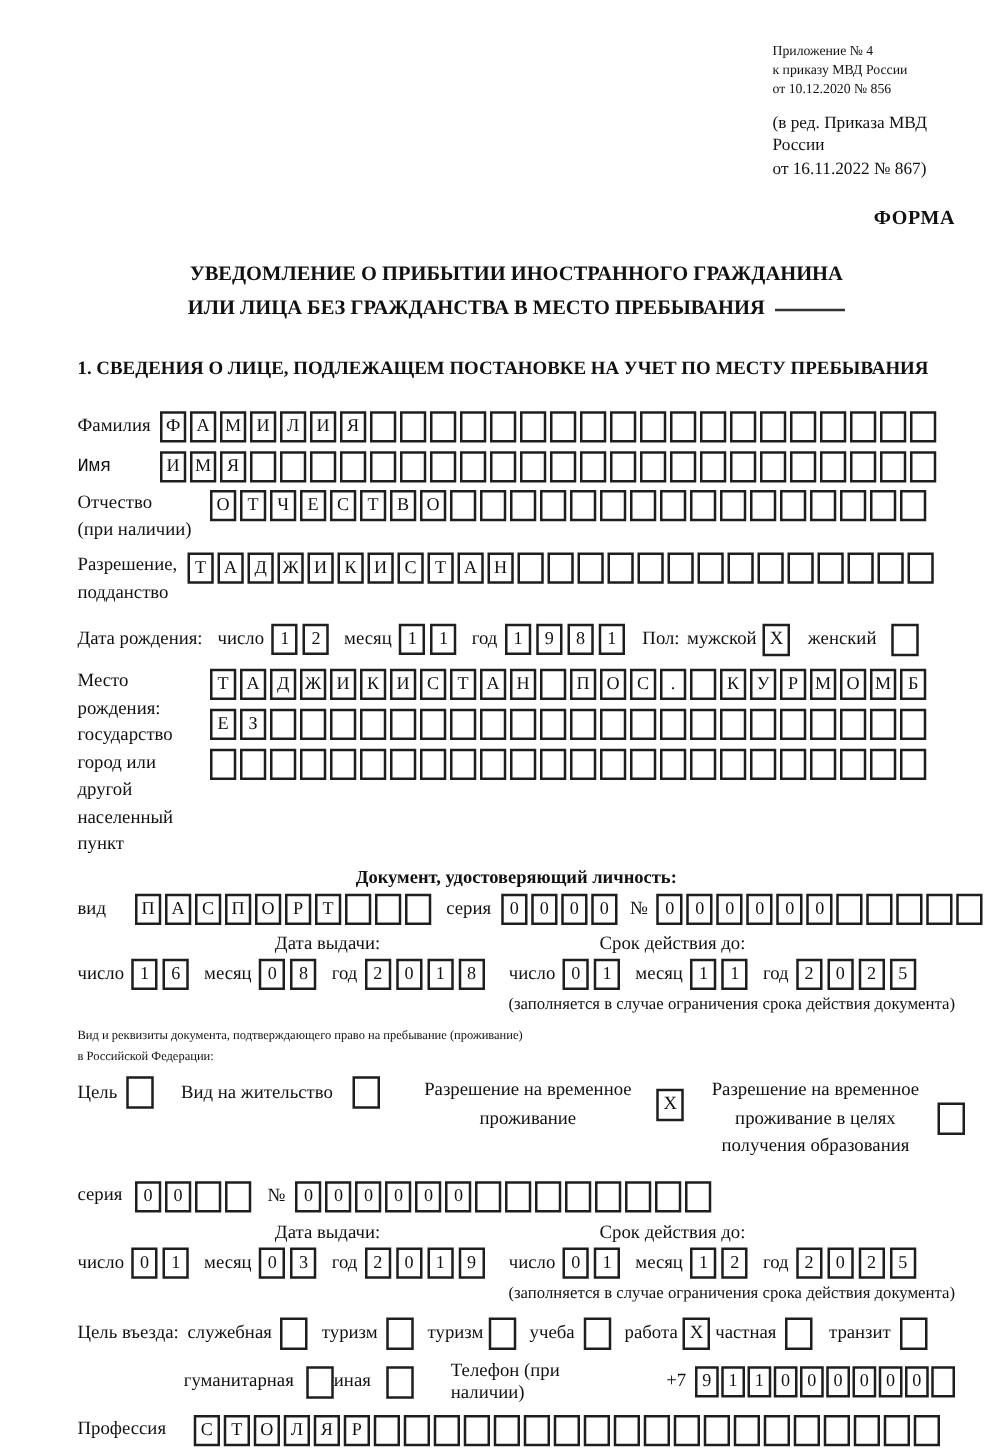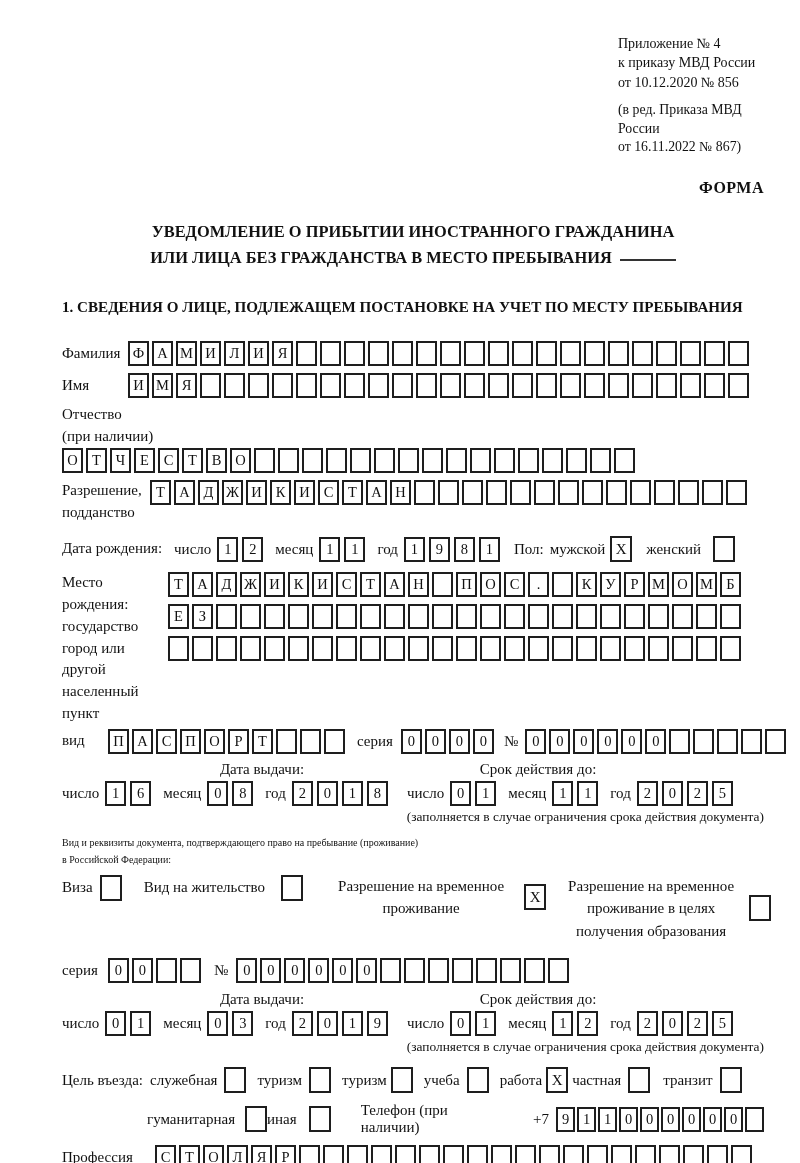--- a/index.html
+++ b/index.html
@@ -1,20 +1,20 @@
 <!DOCTYPE html>
 <html><head>
 <meta charset="utf-8">
 <style>
   html,body{margin:0;padding:0;background:#fff;}
   body{width:800px;min-height:1163px;font-family:"Liberation Serif","DejaVu Serif",serif;color:#111;}
   .page{box-sizing:border-box;width:800px;padding:34px 36px 40px 62px;}
 
   
-  .annex{margin-left:556px;font-size:14px;line-height:1.38;font-family:Liberation Serif, serif;}
+  .annex{margin-left:556px;font-size:11px;line-height:1.38;font-family:Liberation Serif, serif;}
   .annex-note{margin-left:556px;font-size:13.8px;line-height:1.35;margin-top:9px;}
   .form-label{text-align:right;font-weight:bold;font-size:16px;margin-top:22px;letter-spacing:.5px;}
 
   
   .title{margin-top:22px;text-align:center;font-weight:bold;font-size:16.4px;line-height:1.6;}
   .title-underline{display:inline-block;width:56px;border-bottom:2.4px solid #333;margin-left:8px;transform:translateY(-2px);}
   .section{margin-top:28px;font-weight:bold;font-size:15.1px;}
 
   
   .r{display:flex;align-items:center;font-size:15px;}
@@ -103,21 +103,21 @@
         <span class="cell"></span>
         <span class="cell"></span>
         <span class="cell"></span>
         <span class="cell"></span>
         <span class="cell"></span>
         <span class="cell"></span>
       </span>
   </div>
 
   <div class="r" style="margin-top:7px;">
-    <span class="lab" style="width:66px;">Имя</span>
+    <span class="lab" style="width:66px;font-family:Liberation Mono, monospace;">Имя</span>
     <span class="cells">
         <span class="cell">И</span>
         <span class="cell">М</span>
         <span class="cell">Я</span>
         <span class="cell"></span>
         <span class="cell"></span>
         <span class="cell"></span>
         <span class="cell"></span>
         <span class="cell"></span>
         <span class="cell"></span>
@@ -134,21 +134,21 @@
         <span class="cell"></span>
         <span class="cell"></span>
         <span class="cell"></span>
         <span class="cell"></span>
         <span class="cell"></span>
         <span class="cell"></span>
         <span class="cell"></span>
       </span>
   </div>
 
-  <div class="r top" style="margin-top:6px;flex-direction:column;">
+  <div class="r top" style="margin-top:6px;">
     <span class="lab" style="width:106px;">Отчество
 (при наличии)</span>
     <span class="cells">
         <span class="cell">О</span>
         <span class="cell">Т</span>
         <span class="cell">Ч</span>
         <span class="cell">Е</span>
         <span class="cell">С</span>
         <span class="cell">Т</span>
         <span class="cell">В</span>
@@ -312,20 +312,21 @@
           <span class="cell"></span>
           <span class="cell"></span>
           <span class="cell"></span>
           <span class="cell"></span>
           <span class="cell"></span>
           <span class="cell"></span>
         </div>
     </span>
   </div>
 
+  <div class="doc-header">Документ, удостоверяющий личность:</div>
 
   <div class="r" style="margin-top:4px;">
     <span class="lab" style="width:46px;">вид</span>
     <span class="cells">
         <span class="cell">П</span>
         <span class="cell">А</span>
         <span class="cell">С</span>
         <span class="cell">П</span>
         <span class="cell">О</span>
         <span class="cell">Р</span>
@@ -409,21 +410,21 @@
       </span>
     </div>
   </div>
   <div class="note-right">(заполняется в случае ограничения срока действия документа)</div>
 
   <div class="intro">Вид и реквизиты документа, подтверждающего право на пребывание (проживание)</div>
   <div class="intro" style="margin-top:2px;">в Российской Федерации:</div>
 
   <div class="r top" style="margin-top:8px;">
     <span class="opt">
-      <span>Виза</span>
+      <span>Цель</span>
       <span class="box"></span>
     </span>
     <span class="opt" style="margin-left:22px;">
       <span>Вид на жительство</span>
       <span class="box" style="margin-left:16px;"></span>
     </span>
     <span class="opt" style="margin-left:22px;">
       <span class="center-lab" style="width:192px;">Разрешение на временное
 проживание</span>
       <span class="box">X</span>

